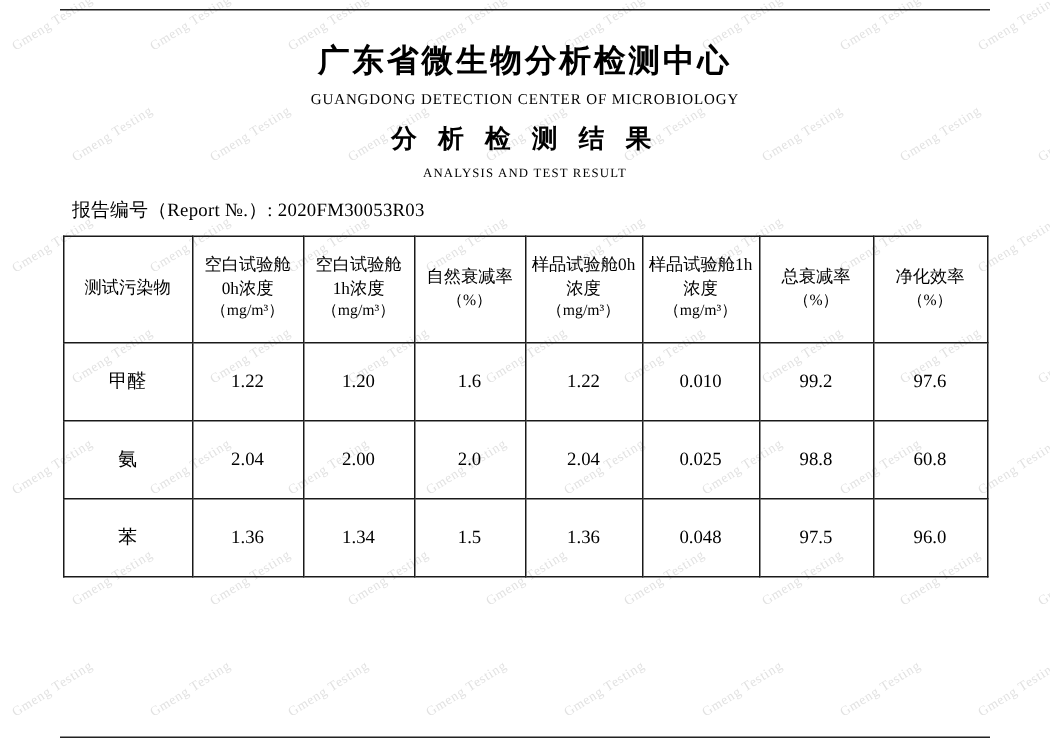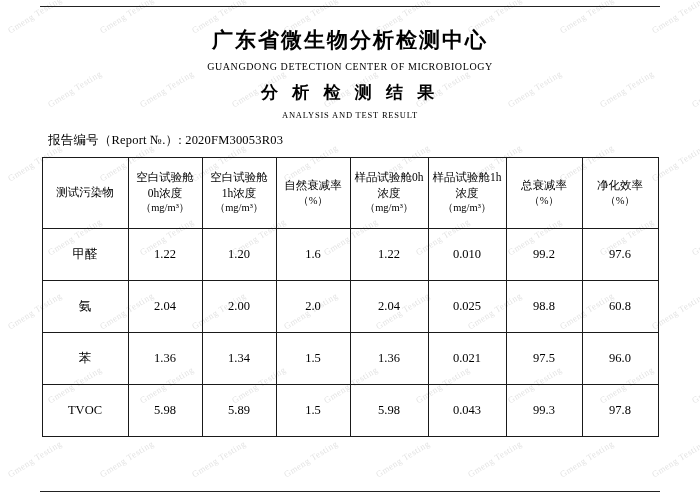--- a/index.html
+++ b/index.html
@@ -281,31 +281,21 @@
         <td>0.025</td>
         <td>98.8</td>
         <td>60.8</td>
       </tr>
       <tr>
         <td class="pollutant">苯</td>
         <td>1.36</td>
         <td>1.34</td>
         <td>1.5</td>
         <td>1.36</td>
-        <td>0.021</td>
+        <td>0.048</td>
         <td>97.5</td>
         <td>96.0</td>
       </tr>
-      <tr>
-        <td class="pollutant">TVOC</td>
-        <td>5.98</td>
-        <td>5.89</td>
-        <td>1.5</td>
-        <td>5.98</td>
-        <td>0.043</td>
-        <td>99.3</td>
-        <td>97.8</td>
-      </tr>
     </tbody>
   </table>
 
   <div class="bottom-rule"></div>
 </div>
 
 </body></html>

